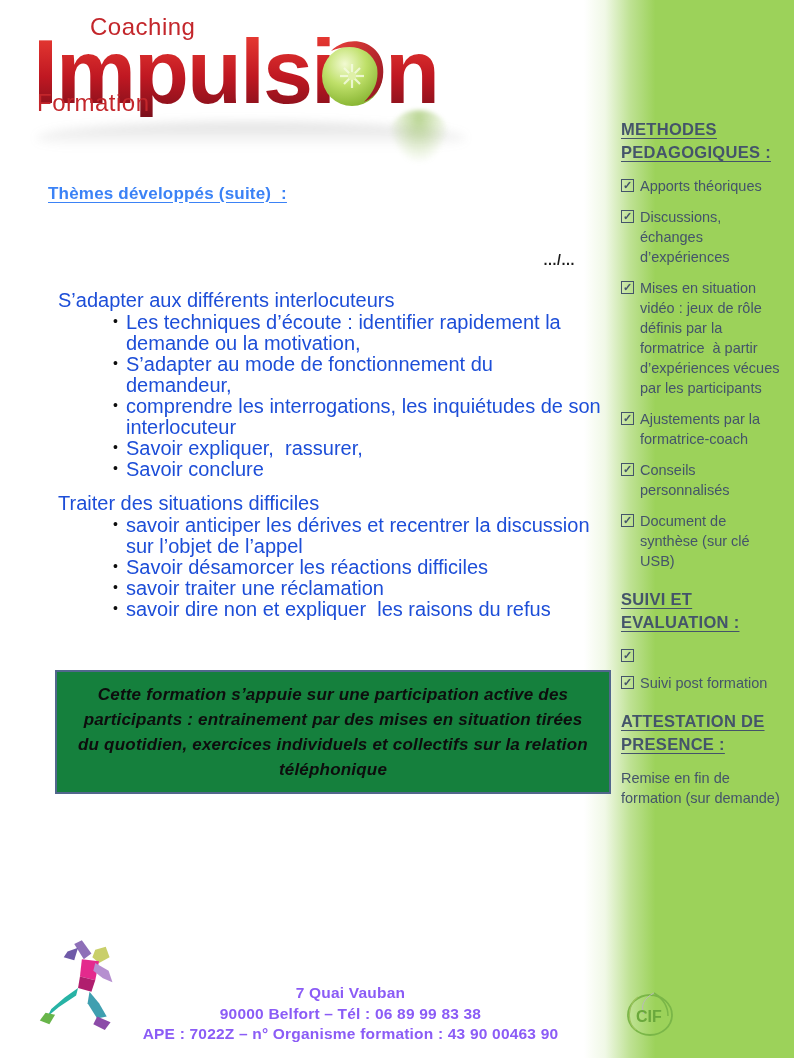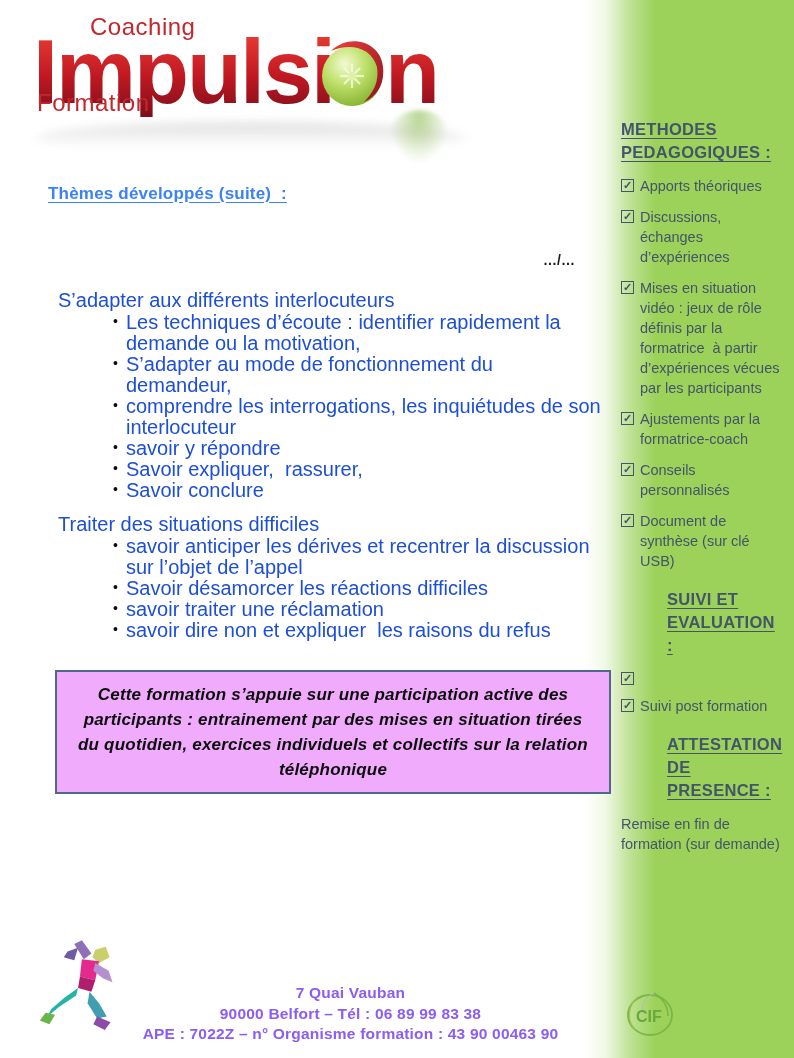--- a/index.html
+++ b/index.html
@@ -52,35 +52,35 @@
   .content{position:absolute;left:58px;top:290px;width:548px;font-size:20px;line-height:21px;color:#1d4ed8;}
   .section-heading{margin:0 0 1px 0;}
   ul.bullets{margin:0;padding:0 0 0 68px;list-style:none;}
   ul.bullets li{position:relative;max-width:478px;}
   ul.bullets li::before{content:"\2022";position:absolute;left:-13px;top:-1px;font-size:14px;color:#0d0d0d;}
   section.sec2{margin-top:13px;display:block;}
 
   
   .note-box{
     position:absolute;left:55px;top:670px;width:556px;height:124px;box-sizing:border-box;
-    border:2px solid #51678C;background:#f0abfc;
+    border:2px solid #51678C;background:#15803d;
     display:flex;align-items:center;justify-content:flex-start;padding:4px 16px;
   }
   .note-box p{
     margin:0;text-align:center;font-size:17px;font-weight:bold;font-style:italic;
     line-height:25px;color:#0d0d0d;letter-spacing:0.2px;
   }
 
   
   .sidebar{position:absolute;left:621px;top:118px;width:164px;}
   .sidebar h3{
     margin:0 0 12px 0;font-size:16.5px;font-weight:bold;color:#44546A;line-height:23px;
     text-decoration:underline;text-underline-offset:3px;letter-spacing:0.3px;
   }
-  .sidebar h3.mt{margin-top:17px;margin-left:46px;}
+  .sidebar h3.mt{margin-top:17px;}
   .check-item{display:flex;margin-bottom:11px;color:#44546A;font-size:14.5px;line-height:20px;}
   .check-item .cb{
     flex:none;width:11px;height:11px;border:1.6px solid #44546A;margin:3px 6px 0 0;
     font-size:11px;line-height:11px;text-align:center;font-weight:bold;color:#44546A;
   }
   .sb-note{margin:0;color:#44546A;font-size:14.5px;line-height:20px;}
 
   
   .footer-address{
     position:absolute;left:78px;top:983px;width:545px;text-align:center;
@@ -130,21 +130,20 @@
 <h1 class="page-title">Thèmes développés (suite)&nbsp; :</h1>
 <div class="continuation">…/…</div>
 
 <div class="content">
   <section>
     <p class="section-heading"><span class="b">S’adapter aux </span><span>différents interlocuteurs</span></p>
     <ul class="bullets">
       <li><span>Les techniques </span><span class="b">d’écoute</span><span> : identifier rapidement la demande ou la motivation,</span></li>
       <li><span class="b">S’adapter au mode de fonctionnement</span><span> du demandeur,</span></li>
       <li><span class="b">comprendre</span><span> les </span><span class="b">interrogations, les inquiétudes</span><span> de son interlocuteur</span></li>
-      <li><span class="b">savoir y répondre</span></li>
       <li><span class="b">Savoir expliquer,&nbsp; rassurer,</span></li>
       <li><span class="b">Savoir conclure</span></li>
     </ul>
   </section>
   <section class="sec2">
     <p class="section-heading"><span>Traiter des </span><span class="b">situations difficiles</span></p>
     <ul class="bullets">
       <li><span>savoir </span><span class="b">anticiper les dérives et recentrer la discussion</span><span> sur l’objet de l’appel</span></li>
       <li><span class="b">Savoir désamorcer les réactions difficiles</span></li>
       <li><span>savoir </span><span class="b">traiter une réclamation</span></li>

